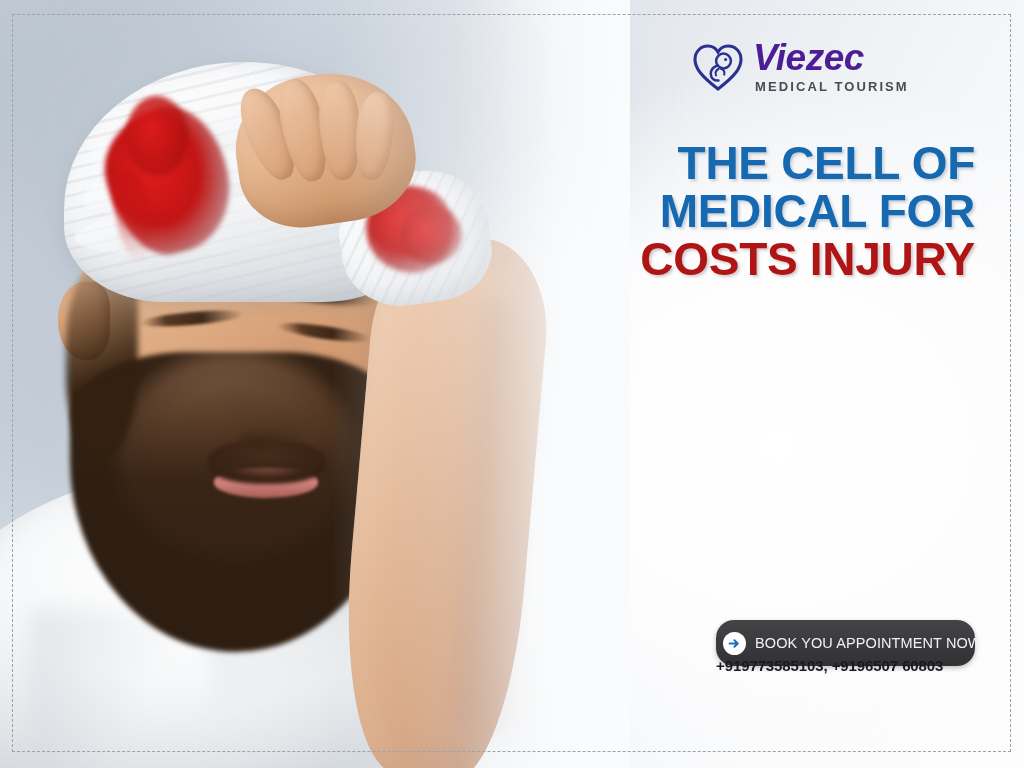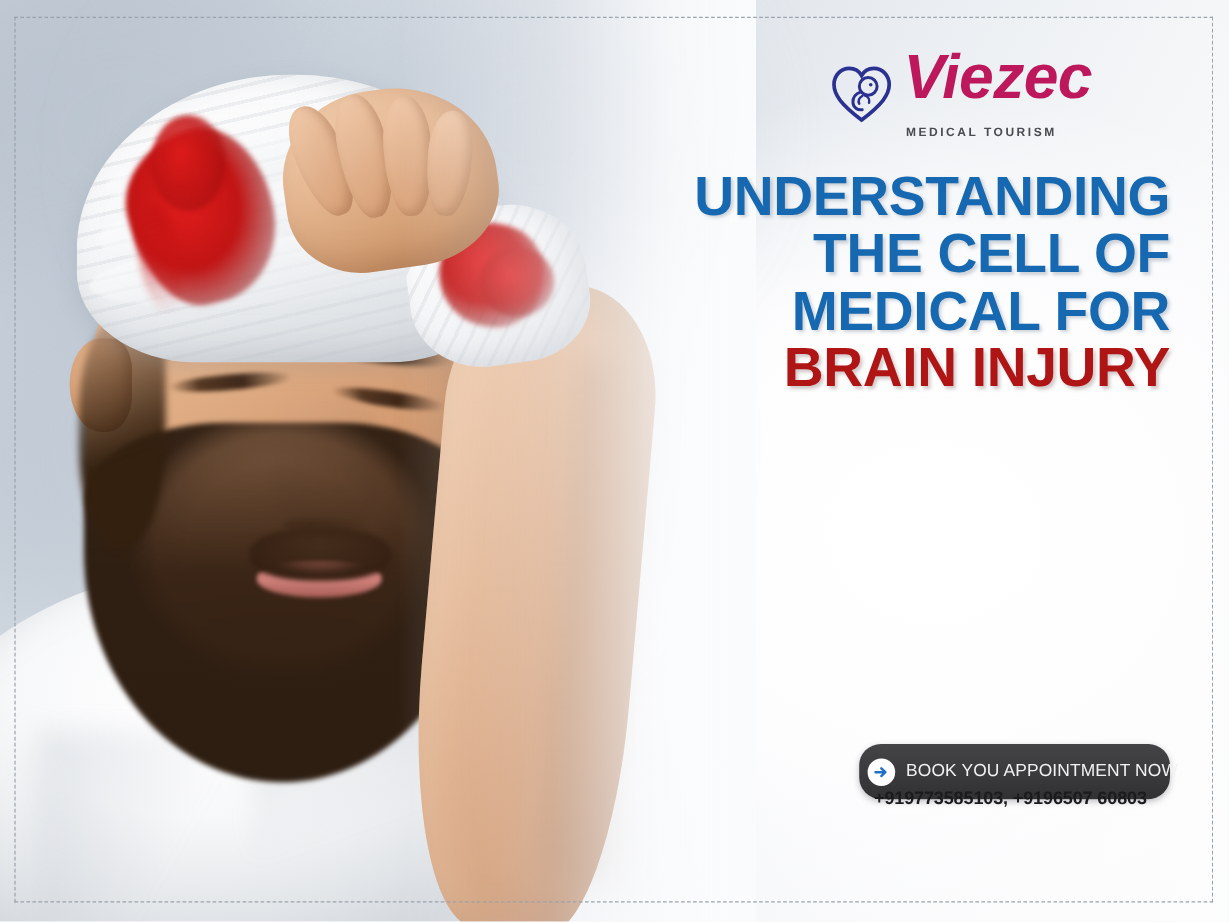--- a/index.html
+++ b/index.html
@@ -304,33 +304,33 @@
   .logo {
     position: absolute;
     left: 692px; top: 40px;
     display: flex;
     align-items: center;
     gap: 9px;
   }
   .logo-mark { width: 52px; height: 52px; flex: 0 0 auto; display: block; }
   .logo-text { display: flex; flex-direction: column; align-items: flex-start; }
   .logo-word {
-    font-size: 52px;
+    font-size: 37px;
     font-weight: 700;
     font-style: italic;
-    color: #be185d;
+    color: #4c1d95;
     line-height: .98;
     letter-spacing: -.5px;
   }
   .logo-sub {
-    font-size: 10px;
+    font-size: 13px;
     font-weight: 700;
     color: #4a4a52;
     letter-spacing: 2.1px;
-    margin-top: 14px;
+    margin-top: 3px;
     padding-left: 2px;
   }
 
   
   .headline {
     position: absolute;
     right: 49px;
     top: 140px;
     width: 460px;
     text-align: right;
@@ -369,21 +369,20 @@
     color: #f2f2f3;
     font-size: 14.5px;
     font-weight: 400;
     letter-spacing: .1px;
     white-space: nowrap;
   }
   .phones {
     position: absolute;
     left: 716px; top: 657px;
     width: 252px;
-    text-align: center;
     font-size: 15px;
     font-weight: 700;
     color: #1b1b1e;
     letter-spacing: -.1px;
     white-space: nowrap;
   }
 </style>
 </head>
 <body>
 
@@ -451,24 +450,23 @@
       <path d="M26.5 28 C24 29.5 23 32 24 34.4" fill="none" stroke="#2b3191" stroke-width="2.1" stroke-linecap="round"></path>
       <path d="M28.5 27.5 C31.5 28.6 33 31 32.2 33.6" fill="none" stroke="#2b3191" stroke-width="2.1" stroke-linecap="round"></path>
     </svg>
     <span class="logo-text">
       <span class="logo-word">Viezec</span>
       <span class="logo-sub">MEDICAL TOURISM</span>
     </span>
   </div>
 
   <div class="headline">
-    <span class="ln blue">UNDERSTANDING</span>
     <span class="ln blue">THE CELL OF</span>
     <span class="ln blue">MEDICAL FOR</span>
-    <span class="ln red">BRAIN INJURY</span>
+    <span class="ln red">COSTS INJURY</span>
   </div>
 
   <div class="cta">
     <span class="cta-arrow">
       <svg width="13" height="13" viewBox="0 0 13 13">
         <path d="M1.6 6.5 H9.4 M6.4 3.3 L9.8 6.5 L6.4 9.7" fill="none" stroke="#1f6fc4" stroke-width="2" stroke-linecap="round" stroke-linejoin="round"></path>
       </svg>
     </span>
     <span class="cta-label">BOOK YOU APPOINTMENT NOW</span>
   </div>

